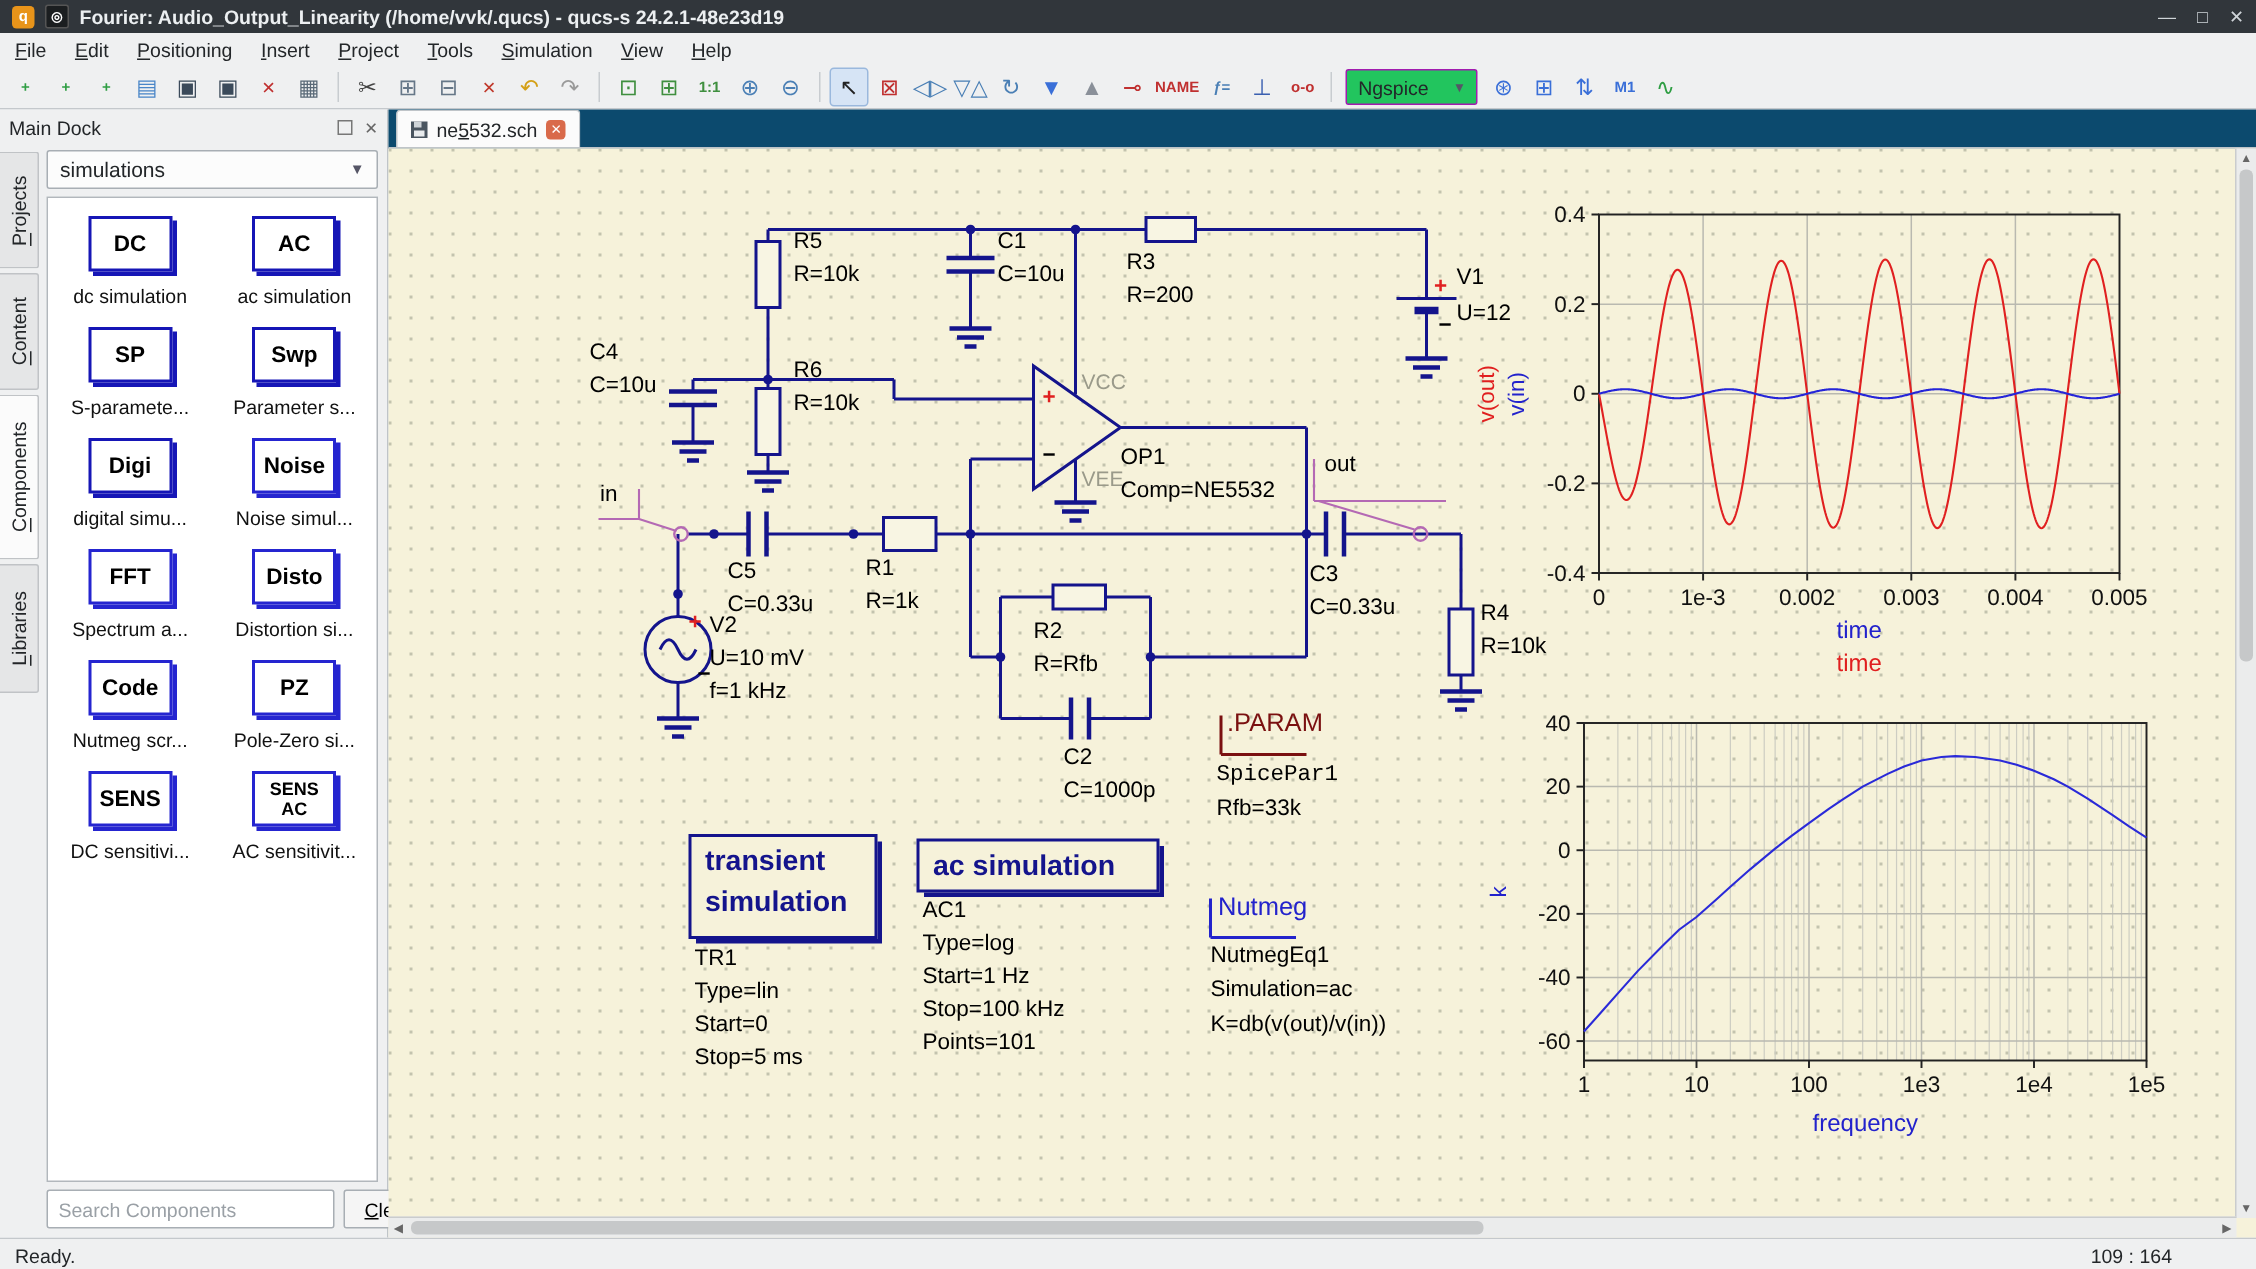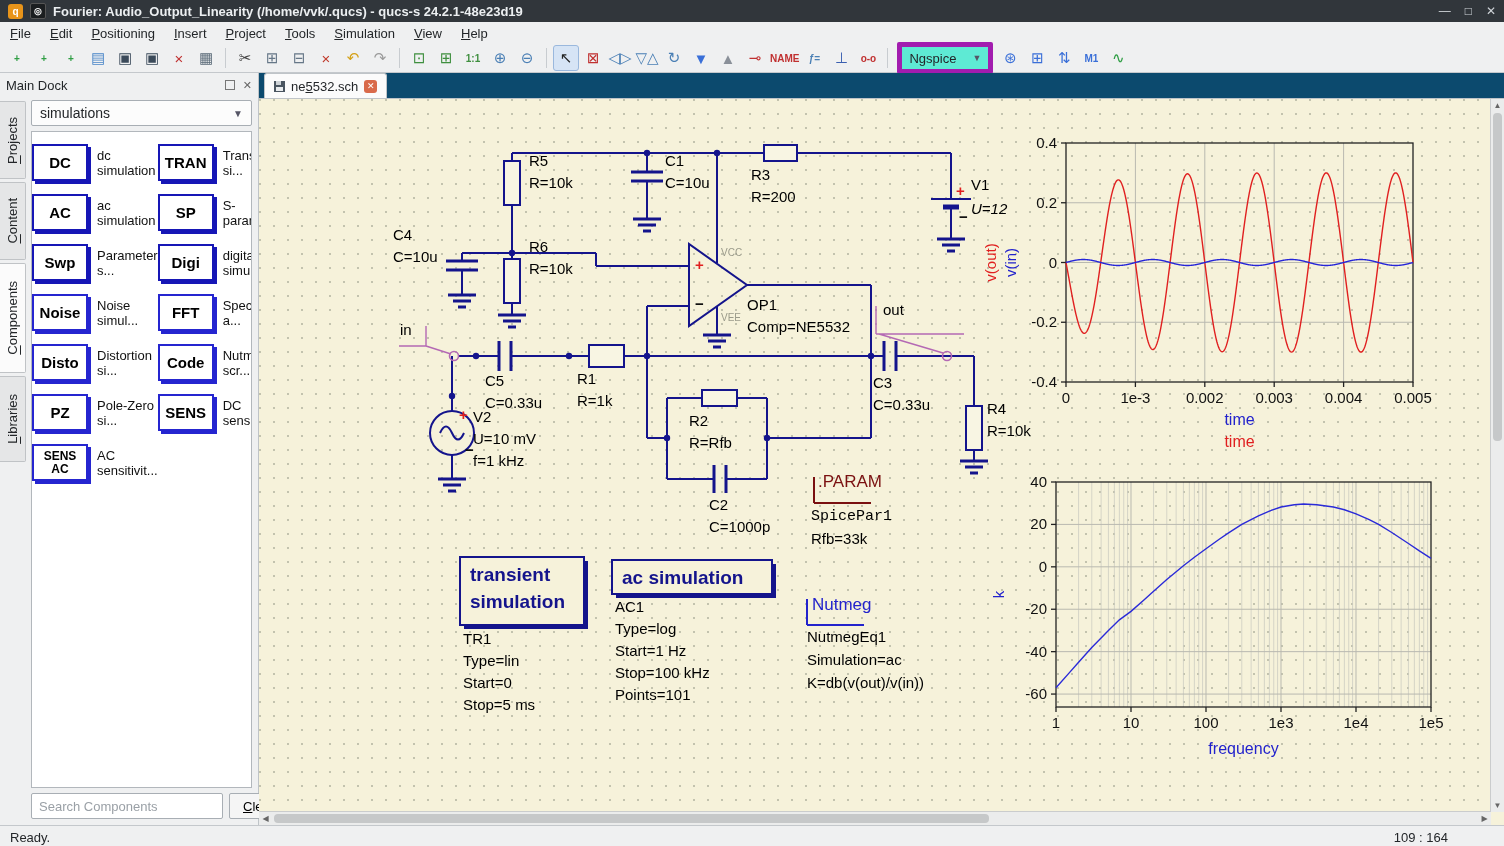--- a/index.html
+++ b/index.html
@@ -16,21 +16,21 @@
   .menubar{height:22px;display:flex;align-items:center;gap:19px;padding-left:10px;
     font-size:13px;background:#eff0f1;}
   .menubar u{text-decoration:underline;}
   .toolbar{height:28px;display:flex;align-items:center;gap:1px;padding:0 4px;background:#eff0f1;
     border-bottom:1px solid #c4c8cc;}
   .tb-btn{min-width:24px;height:24px;display:flex;align-items:center;justify-content:center;
     font-size:15px;border-radius:3px;border:1px solid transparent;}
   .tb-btn.txt{font-size:10px;font-weight:bold;}
   .tb-btn.active{background:#d6e4f5;border:1px solid #9ab8dd;}
   .tb-sep{width:1px;height:20px;background:#c8ccd0;margin:0 5px;}
-  .tb-combo{border:5px solid #a21caf;background:#5eead4;height:22px;padding:0 7px;margin:0 3px;
+  .tb-combo{border:1px solid #a21caf;background:#22c55e;height:22px;padding:0 7px;margin:0 3px;
     display:flex;align-items:center;gap:16px;font-size:13px;border-radius:2px;}
   .tb-combo .arr{font-size:9px;color:#556;}
   
   .main{display:flex;height:752px;}
   .dock{width:258px;background:#eff0f1;display:flex;flex-direction:column;border-right:1px solid #bfc4c8;}
   .dock-header{height:20px;font-size:13px;display:flex;align-items:center;padding:2px 6px 0 6px;}
   .dock-header .btns{margin-left:auto;display:flex;gap:8px;align-items:center;color:#666;}
   .float-btn{width:8px;height:8px;border:1px solid #777;display:inline-block;}
   .dock-close{font-size:11px;}
   .dock-body{flex:1;display:flex;min-height:0;}
@@ -38,21 +38,21 @@
   .vtab{width:25px;border:1px solid #c0c3c6;border-left:none;background:#e5e6e7;border-radius:0 2px 2px 0;
     display:flex;align-items:center;justify-content:center;font-size:13px;color:#232629;}
   .vtab span{writing-mode:vertical-rl;transform:rotate(180deg);white-space:nowrap;padding:2px 0;}
   .vtab.active{background:#fbfbfb;}
   .dock-panel{flex:1;display:flex;flex-direction:column;gap:5px;padding:5px 6px 6px 4px;min-width:0;}
   .combo{height:24px;border:1px solid #a8aeb4;background:#fcfcfc;border-radius:2px;display:flex;
     align-items:center;padding:0 8px;font-size:14px;}
   .combo .arrow{margin-left:auto;font-size:10px;color:#556;}
   .comp-area{flex:1;background:#fff;border:1px solid #b2b7bc;overflow:hidden;
     display:grid;grid-template-columns:1fr 1fr;align-content:start;row-gap:13px;padding:12px 0 0 0;}
-  .comp-item{display:flex;flex-direction:row;align-items:center;gap:9px;}
+  .comp-item{display:flex;flex-direction:column;align-items:center;gap:9px;}
   .comp-icon{min-width:42px;height:33px;padding:0 5px;border:2px solid #1616b6;background:#fff;
     display:flex;align-items:center;justify-content:center;font-weight:bold;font-size:15px;color:#000;
     box-shadow:3px 3px 0 0 #1616b6;}
   .comp-icon.stack{font-size:12px;line-height:1.05;white-space:pre-line;text-align:center;}
   .comp-label{font-size:13px;color:#111;}
   .search-row{display:flex;gap:6px;align-items:center;}
   .search-row input{flex:1;border:1px solid #a8aeb4;background:#fff;height:24px;padding:0 7px;
     font-size:13px;font-family:"Liberation Sans",sans-serif;border-radius:2px;}
   .search-row input::placeholder{color:#9aa0a6;}
   .clear-btn{border:1px solid #a8aeb4;background:#f5f5f5;height:26px;padding:0 13px;font-size:13px;
@@ -67,21 +67,21 @@
   .floppy:before{content:"";position:absolute;left:2px;top:0;width:5px;height:4px;background:#cfd4d8;}
   .floppy:after{content:"";position:absolute;left:2px;bottom:1px;width:7px;height:4px;background:#e9ecee;}
   .tab-close{width:13px;height:13px;background:#d96a4a;border-radius:3px;color:#fff;font-size:9px;
     display:flex;align-items:center;justify-content:center;}
   .canvas-wrap{flex:1;position:relative;background:#f6f2da;}
   .schematic{position:absolute;left:0;top:0;right:13px;bottom:13px;overflow:hidden;
     background-image:radial-gradient(circle,#c3c3ae 1px,transparent 1.3px);
     background-size:14px 14px;background-position:8px 8px;}
   .schematic svg{position:absolute;left:0;top:0;}
   .slabel{position:absolute;font-size:15px;color:#000;white-space:nowrap;line-height:1.1;}
-  .lab-tiny{font-size:10px;color:#9a9a8a;}
+  .lab-tiny{font-size:14px;color:#9a9a8a;}
   .lab-plus{color:#e02020;font-weight:bold;font-size:15px;}
   .lab-minus{color:#000;font-weight:bold;font-size:15px;}
   .lab-darkred{color:#7a1010;font-size:17px;}
   .lab-blue{color:#2323cc;font-size:17px;}
   .sim-box{position:absolute;border:2px solid #14148c;background:#f6f2da;color:#14148c;
     font-weight:bold;font-size:19px;line-height:1.4;padding:4px 9px;box-shadow:4px 4px 0 -1px #14148c;}
   
   .vscroll{position:absolute;top:0;right:0;bottom:13px;width:13px;background:#ebecec;
     border-left:1px solid #cacccd;display:flex;flex-direction:column;align-items:center;}
   .hscroll{position:absolute;left:0;right:13px;bottom:0;height:13px;background:#ebecec;
@@ -193,24 +193,20 @@
         </div>
       <div class="dock-panel">
         <div class="combo">
           <span>simulations</span>
           <span class="arrow">▼</span>
         </div>
         <div class="comp-area" id="comp-area">
             <div class="comp-item">
               <div class="comp-icon" style="border-color: rgb(22, 22, 182); box-shadow: rgb(22, 22, 182) 3px 3px 0px 0px;">DC</div>
               <div class="comp-label">dc simulation</div>
-            </div>
-            <div class="comp-item">
-              <div class="comp-icon" style="border-color: rgb(22, 22, 182); box-shadow: rgb(22, 22, 182) 3px 3px 0px 0px;">TRAN</div>
-              <div class="comp-label">Transient si...</div>
             </div>
             <div class="comp-item">
               <div class="comp-icon" style="border-color: rgb(22, 22, 182); box-shadow: rgb(22, 22, 182) 3px 3px 0px 0px;">AC</div>
               <div class="comp-label">ac simulation</div>
             </div>
             <div class="comp-item">
               <div class="comp-icon" style="border-color: rgb(22, 22, 182); box-shadow: rgb(22, 22, 182) 3px 3px 0px 0px;">SP</div>
               <div class="comp-label">S-paramete...</div>
             </div>
             <div class="comp-item">
@@ -470,21 +466,21 @@
             </g>
         </svg>
         <div id="schem-labels">
             <div class="slabel" style="left: 270px; top: 54px;">R5</div>
             <div class="slabel" style="left: 270px; top: 76px;">R=10k</div>
             <div class="slabel" style="left: 406px; top: 54px;">C1</div>
             <div class="slabel" style="left: 406px; top: 76px;">C=10u</div>
             <div class="slabel" style="left: 492px; top: 68px;">R3</div>
             <div class="slabel" style="left: 492px; top: 90px;">R=200</div>
             <div class="slabel" style="left: 712px; top: 78px;">V1</div>
-            <div class="slabel" style="left: 712px; top: 102px; font-style: italic;">U=12</div>
+            <div class="slabel" style="left: 712px; top: 102px;">U=12</div>
             <div class="slabel" style="left: 134px; top: 128px;">C4</div>
             <div class="slabel" style="left: 134px; top: 150px;">C=10u</div>
             <div class="slabel" style="left: 270px; top: 140px;">R6</div>
             <div class="slabel" style="left: 270px; top: 162px;">R=10k</div>
             <div class="slabel lab-tiny" style="left: 462px; top: 148px;">VCC</div>
             <div class="slabel lab-tiny" style="left: 462px; top: 213px;">VEE</div>
             <div class="slabel lab-plus" style="left: 436px; top: 158px;">+</div>
             <div class="slabel lab-minus" style="left: 436px; top: 197px;">−</div>
             <div class="slabel lab-plus" style="left: 697px; top: 84px;">+</div>
             <div class="slabel lab-minus" style="left: 700px; top: 110px;">−</div>

